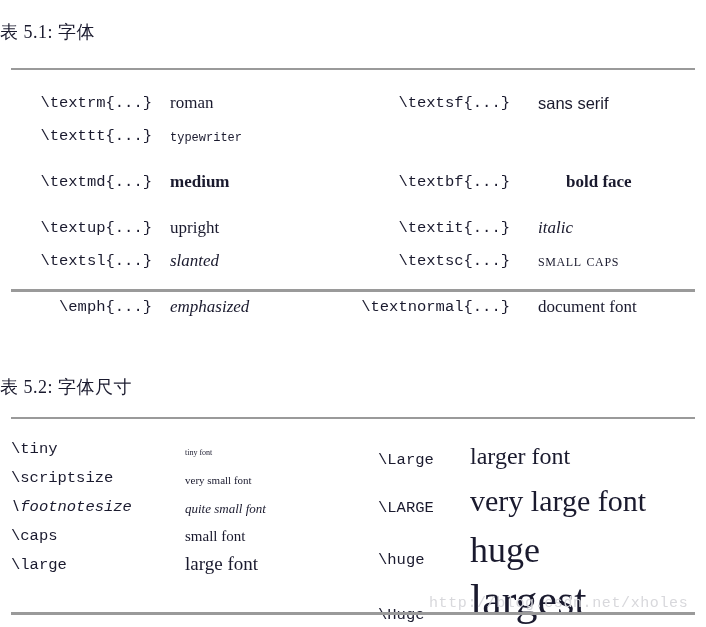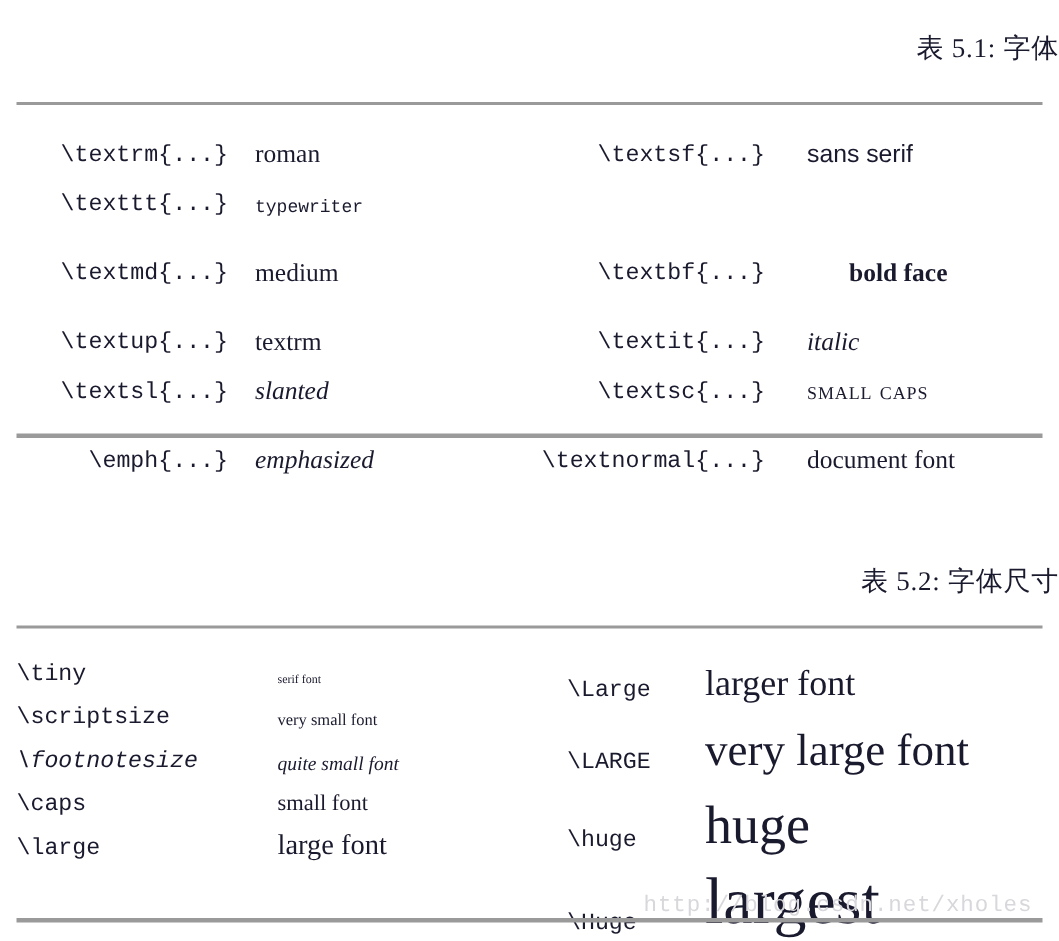--- a/index.html
+++ b/index.html
@@ -17,21 +17,21 @@
     -webkit-font-smoothing: antialiased;
   }
 
   .page { position: relative; width: 706px; height: 627px; }
 
   
   .caption {
     position: absolute;
     left: 0;
     width: 706px;
-    text-align: right;
+    text-align: left;
     font-family: "Liberation Serif", "DejaVu Serif", serif;
     font-size: 18px;
     color: #1a1a2e;
     letter-spacing: 0.5px;
   }
   #caption-1 { top: 20px; }
   #caption-2 { top: 375px; }
 
   
   .rule {
@@ -88,21 +88,21 @@
   .t2 .col-l .cell-cmd { left: 11px;  text-align: left; }
   .t2 .col-l .cell-val { left: 185px; }
   
   .t2 .col-r .cell-cmd { left: 378px; text-align: left; }
   .t2 .col-r .cell-val { left: 470px; }
 
   
   .fs-roman       { font-family: "Liberation Serif", "DejaVu Serif", serif; }
   .fs-typewriter  { font-family: "Liberation Mono", "DejaVu Sans Mono", monospace; font-size: 12px; }
   .fs-sans        { font-family: "Liberation Sans", "DejaVu Sans", sans-serif; font-size: 16.5px; }
-  .fs-medium      { font-family: "Liberation Serif", "DejaVu Serif", serif; font-weight: 400; }
+  .fs-medium      { font-family: "Liberation Serif", "DejaVu Serif", serif; font-weight: 700; }
   .fs-bold        { font-family: "Liberation Serif", "DejaVu Serif", serif; font-weight: 700; margin-left: 28px; }
   .fs-upright     { font-family: "Liberation Serif", "DejaVu Serif", serif; font-style: normal; }
   .fs-italic      { font-family: "Liberation Serif", "DejaVu Serif", serif; font-style: italic; }
   .fs-slanted     { font-family: "Liberation Serif", "DejaVu Serif", serif; font-style: oblique 12deg; }
   .fs-smallcaps   { font-family: "Liberation Serif", "DejaVu Serif", serif; font-variant: small-caps; letter-spacing: 0.6px; }
   .fs-emph        { font-family: "Liberation Serif", "DejaVu Serif", serif; font-style: italic; }
   .fs-normal      { font-family: "Liberation Serif", "DejaVu Serif", serif; }
 
   
   .sz-tiny        { font-size: 8px;  }
@@ -161,21 +161,21 @@
       <span class="col-l"><span class="cell-cmd">\textmd{...}</span></span>
       <span class="col-l"><span class="cell-val fs-medium">medium</span></span>
       <span class="col-r"><span class="cell-cmd">\textbf{...}</span></span>
       <span class="col-r"><span class="cell-val fs-bold">bold face</span></span>
     </div>
 
     <div class="group-gap"></div>
 
     <div class="row">
       <span class="col-l"><span class="cell-cmd">\textup{...}</span></span>
-      <span class="col-l"><span class="cell-val fs-upright">textrm</span></span>
+      <span class="col-l"><span class="cell-val fs-upright">upright</span></span>
       <span class="col-r"><span class="cell-cmd">\textit{...}</span></span>
       <span class="col-r"><span class="cell-val fs-italic">italic</span></span>
     </div>
     <div class="row">
       <span class="col-l"><span class="cell-cmd">\textsl{...}</span></span>
       <span class="col-l"><span class="cell-val fs-slanted">slanted</span></span>
       <span class="col-r"><span class="cell-cmd">\textsc{...}</span></span>
       <span class="col-r"><span class="cell-val fs-smallcaps">small caps</span></span>
     </div>
 
@@ -192,21 +192,21 @@
   <div class="rule rule-thick" id="rule-t1-bottom"></div>
 
   <div class="caption" id="caption-2">表 5.2: 字体尺寸</div>
 
   <div class="rule rule-thick" id="rule-t2-top"></div>
 
   <div class="tbl t2" id="table-2-body">
 
     <div class="row" style="height:29px;">
       <span class="col-l"><span class="cell-cmd">\tiny</span></span>
-      <span class="col-l"><span class="cell-val sz-tiny">serif font</span></span>
+      <span class="col-l"><span class="cell-val sz-tiny">tiny font</span></span>
     </div>
     <div class="row" style="height:29px;">
       <span class="col-l"><span class="cell-cmd">\scriptsize</span></span>
       <span class="col-l"><span class="cell-val sz-script">very small font</span></span>
     </div>
     <div class="row" style="height:29px;font-style:italic;">
       <span class="col-l"><span class="cell-cmd">\footnotesize</span></span>
       <span class="col-l"><span class="cell-val sz-footnote">quite small font</span></span>
     </div>
     <div class="row" style="height:29px;">

